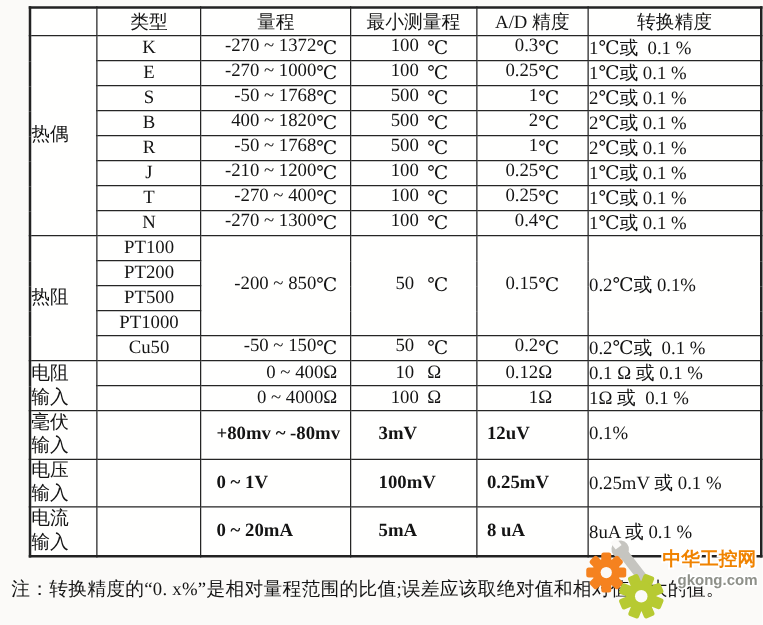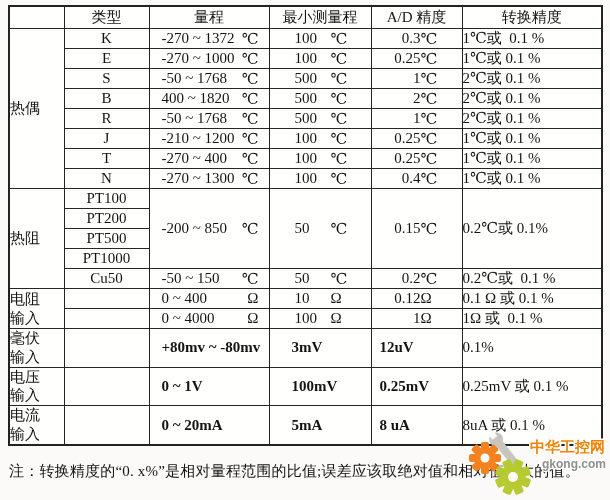--- a/index.html
+++ b/index.html
@@ -3,40 +3,40 @@
 <meta charset="utf-8">
 <style>
   html,body{margin:0;padding:0;}
   body{
     width:610px;height:500px;position:relative;overflow:hidden;
     background:#fbfaf8;
     font-family:"Liberation Serif","DejaVu Serif",serif;
     color:#141414;
   }
   #spec-table{
-    position:absolute;left:8px;top:5px;
+    position:absolute;left:23px;top:5px;
     border-collapse:collapse;table-layout:fixed;
     background:#fffffe;
     border:2px solid #222;
   }
   #spec-table td,#spec-table th{
     border:1px solid #252525;
     padding:0;font-size:15px;font-weight:normal;
     white-space:nowrap;overflow:hidden;vertical-align:middle;
   }
   #spec-table th{height:21px;text-align:center;font-size:15px;}
   tr.std td{height:19px;}
   tr.tall38 td{height:36px;}
   tr.tall34 td{height:32px;}
   tr.tall40 td{height:38px;}
   td.group-cell{text-align:left;line-height:1.25;font-size:15px;}
   td.type-cell{text-align:center;font-size:15px;}
-  .rangeP{display:flex;justify-content:space-between;padding:0 10px 0 12px;}
+  .rangeP{display:flex;justify-content:flex-end;padding:0 10px 0 12px;}
   .minP{display:flex;padding-left:25px;}
-  .minP .v{display:inline-block;width:36px;text-align:left;}
+  .minP .v{display:inline-block;width:36px;text-align:center;}
   .adP{display:flex;padding-left:9px;}
   .adP .v{display:inline-block;width:40px;text-align:right;}
   .single{padding-left:12px;font-weight:bold;}
   .minS{padding-left:22px;}
   .adS{padding-left:8px;}
   .convc{text-align:left;white-space:pre;}
   #note{
     position:absolute;left:9px;top:462px;width:600px;
     font-size:15px;letter-spacing:0.2px;white-space:nowrap;
   }

